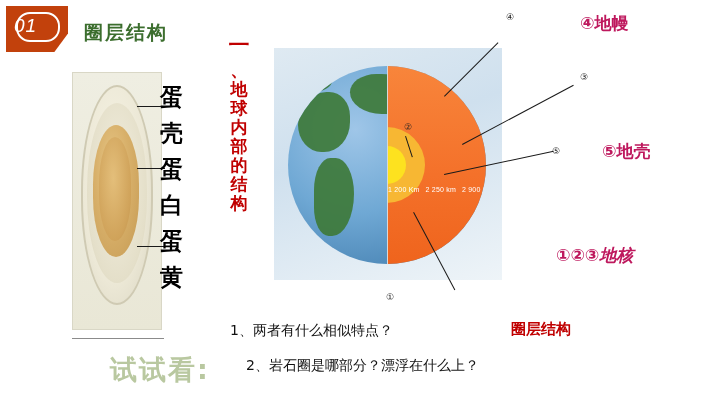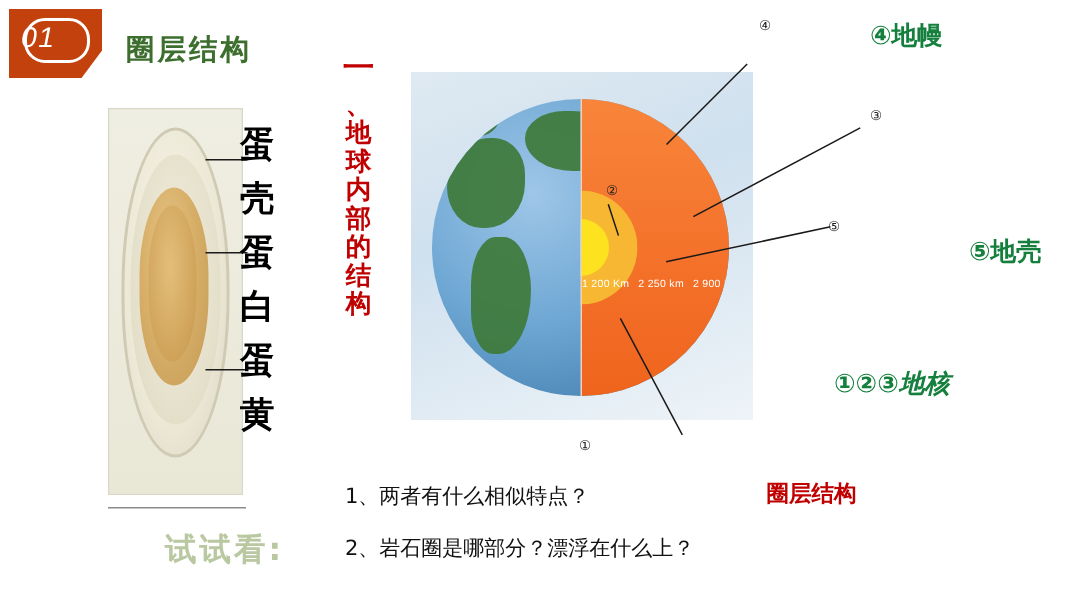--- a/index.html
+++ b/index.html
@@ -256,46 +256,46 @@
     height: 0;
     border-top: 1px solid #1a1a1a;
     transform-origin: 0 0;
   }
 
   
   .rlabel {
     position: absolute;
     font-size: 17px;
     font-weight: bold;
-    color: #15803d;
+    color: #be185d;
     font-family: "DejaVu Sans", sans-serif;
     white-space: nowrap;
   }
 
   
   .trial {
     position: absolute;
     left: 110px;
     top: 352px;
-    font-size: 21px;
+    font-size: 27px;
     font-weight: bold;
     color: #b9c8a0;
     font-family: "DejaVu Sans", sans-serif;
     letter-spacing: 2px;
   }
   .q {
     position: absolute;
     font-size: 14px;
     font-weight: normal;
     color: #111111;
     font-family: "DejaVu Sans", sans-serif;
     white-space: nowrap;
   }
   .q1 { left: 230px; top: 322px; }
-  .q2 { left: 230px; top: 357px; text-align: right; }
+  .q2 { left: 246px; top: 357px; text-align: right; }
   .tagline {
     position: absolute;
     left: 488px;
     top: 320px;
     font-size: 15px;
     font-weight: bold;
     color: #c00000;
     font-family: "DejaVu Sans", sans-serif;
     white-space: nowrap;
     padding-left: 23px;
@@ -372,21 +372,21 @@
   <div class="earth-num" style="left:552px; top:146px;">⑤</div>
   <div class="earth-num" style="left:386px; top:292px;">①</div>
 
   <div class="ptr" style="left:444px; top:96px; width:76px; transform:rotate(-45deg);"></div>
   <div class="ptr" style="left:462px; top:144px; width:126px; transform:rotate(-28deg);"></div>
   <div class="ptr" style="left:444px; top:174px; width:112px; transform:rotate(-12deg);"></div>
   <div class="ptr" style="left:414px; top:212px; width:88px; transform:rotate(62deg);"></div>
   <div class="ptr" style="left:406px; top:136px; width:22px; transform:rotate(72deg);"></div>
 
   <div class="rlabel" style="left:580px; top:12px;">④地幔</div>
-  <div class="rlabel" style="left:602px; top:156px;margin-left:44px;">⑤地壳</div>
+  <div class="rlabel" style="left:602px; top:140px;">⑤地壳</div>
   <div class="rlabel" style="left:556px; top:244px;font-style:italic;">①②③地核</div>
 
   <div class="trial">试试看:</div>
   <div class="q q1">1、两者有什么相似特点？</div>
   <div class="q q2">2、岩石圈是哪部分？漂浮在什么上？</div>
   <div class="tagline">圈层结构</div>
 
 </div>
 
 </body></html>

